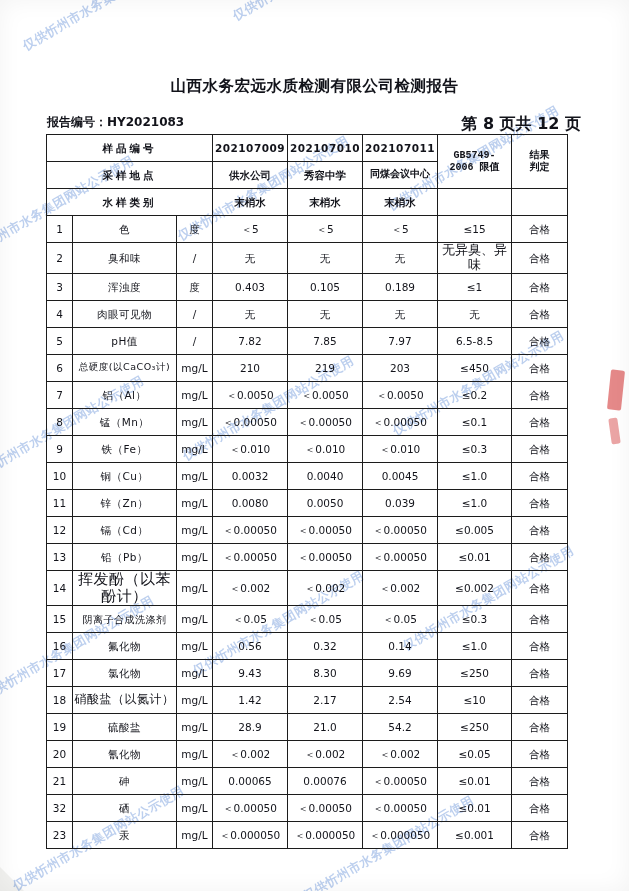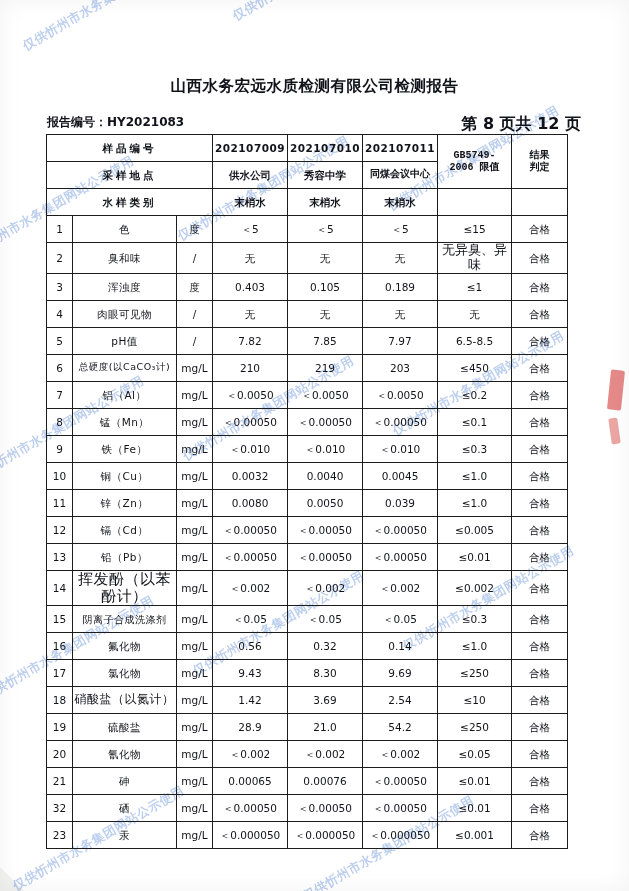--- a/index.html
+++ b/index.html
@@ -387,21 +387,21 @@
         <td>8.30</td>
         <td>9.69</td>
         <td>≤250</td>
         <td>合格</td>
       </tr>
       <tr>
         <td>18</td>
         <td class="item-cell" style="font-size:12px">硝酸盐（以氮计）</td>
         <td>mg/L</td>
         <td>1.42</td>
-        <td>3.69</td>
+        <td>2.17</td>
         <td>2.54</td>
         <td>≤10</td>
         <td>合格</td>
       </tr>
       <tr>
         <td>19</td>
         <td class="item-cell">硫酸盐</td>
         <td>mg/L</td>
         <td>28.9</td>
         <td>21.0</td>

